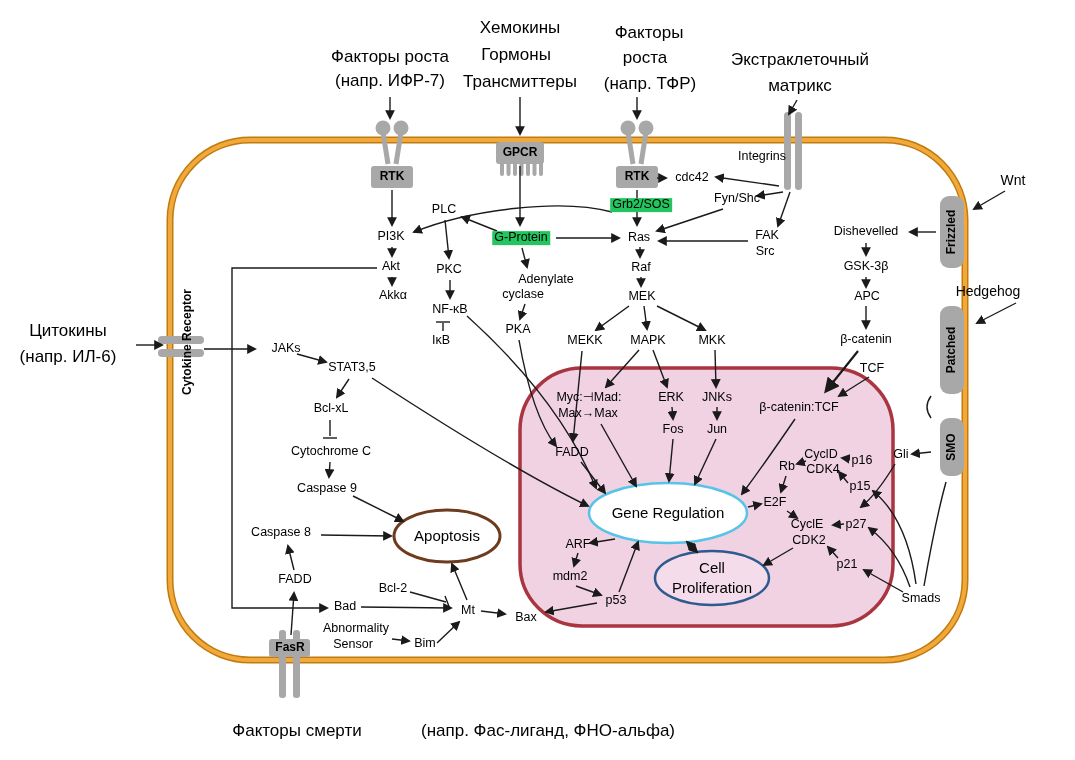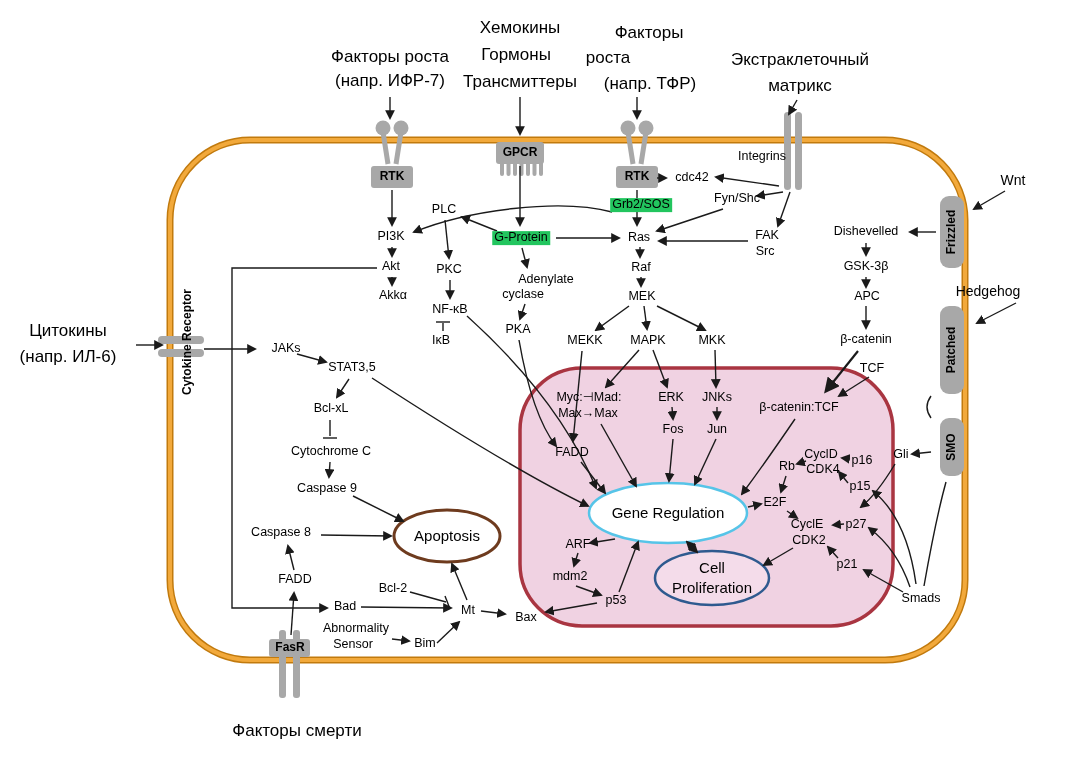--- a/index.html
+++ b/index.html
@@ -191,29 +191,30 @@
       <path class="p" d="M445 596 L450 609"></path>
     </g>
   </svg>
 
   <div class="lbl ext" style="left:390px;top:57px">Факторы роста</div>
   <div class="lbl ext" style="left:390px;top:81px">(напр. ИФР-7)</div>
   <div class="lbl ext" style="left:520px;top:28px">Хемокины</div>
   <div class="lbl ext" style="left:516px;top:55px">Гормоны</div>
   <div class="lbl ext" style="left:520px;top:82px">Трансмиттеры</div>
   <div class="lbl ext" style="left:649px;top:33px">Факторы</div>
-  <div class="lbl ext" style="left:608px;top:58px">роста</div>
+  <div class="lbl ext" style="left:645px;top:58px">роста</div>
   <div class="lbl ext" style="left:650px;top:84px">(напр. ТФР)</div>
   <div class="lbl ext" style="left:800px;top:60px">Экстраклеточный</div>
   <div class="lbl ext" style="left:800px;top:86px">матрикс</div>
   <div class="lbl mid" style="left:1013px;top:181px">Wnt</div>
   <div class="lbl mid" style="left:988px;top:292px">Hedgehog</div>
   <div class="lbl ext" style="left:68px;top:331px">Цитокины</div>
   <div class="lbl ext" style="left:68px;top:357px">(напр. ИЛ-6)</div>
   <div class="lbl ext" style="left:297px;top:731px">Факторы смерти</div>
+  <div class="lbl ext" style="left:548px;top:731px">(напр. Фас-лиганд, ФНО-альфа)</div>
 
   <div class="lbl rec" style="left:392px;top:177px">RTK</div>
   <div class="lbl rec" style="left:520px;top:153px">GPCR</div>
   <div class="lbl rec" style="left:637px;top:177px">RTK</div>
   <div class="lbl" style="left:762px;top:157px">Integrins</div>
   <div class="lbl rec vert" style="left:952px;top:232px">Frizzled</div>
   <div class="lbl rec vert" style="left:952px;top:350px">Patched</div>
   <div class="lbl rec vert" style="left:952px;top:447px">SMO</div>
   <div class="lbl rec vert" style="left:188px;top:342px">Cytokine Receptor</div>
   <div class="lbl rec" style="left:290px;top:648px">FasR</div>

